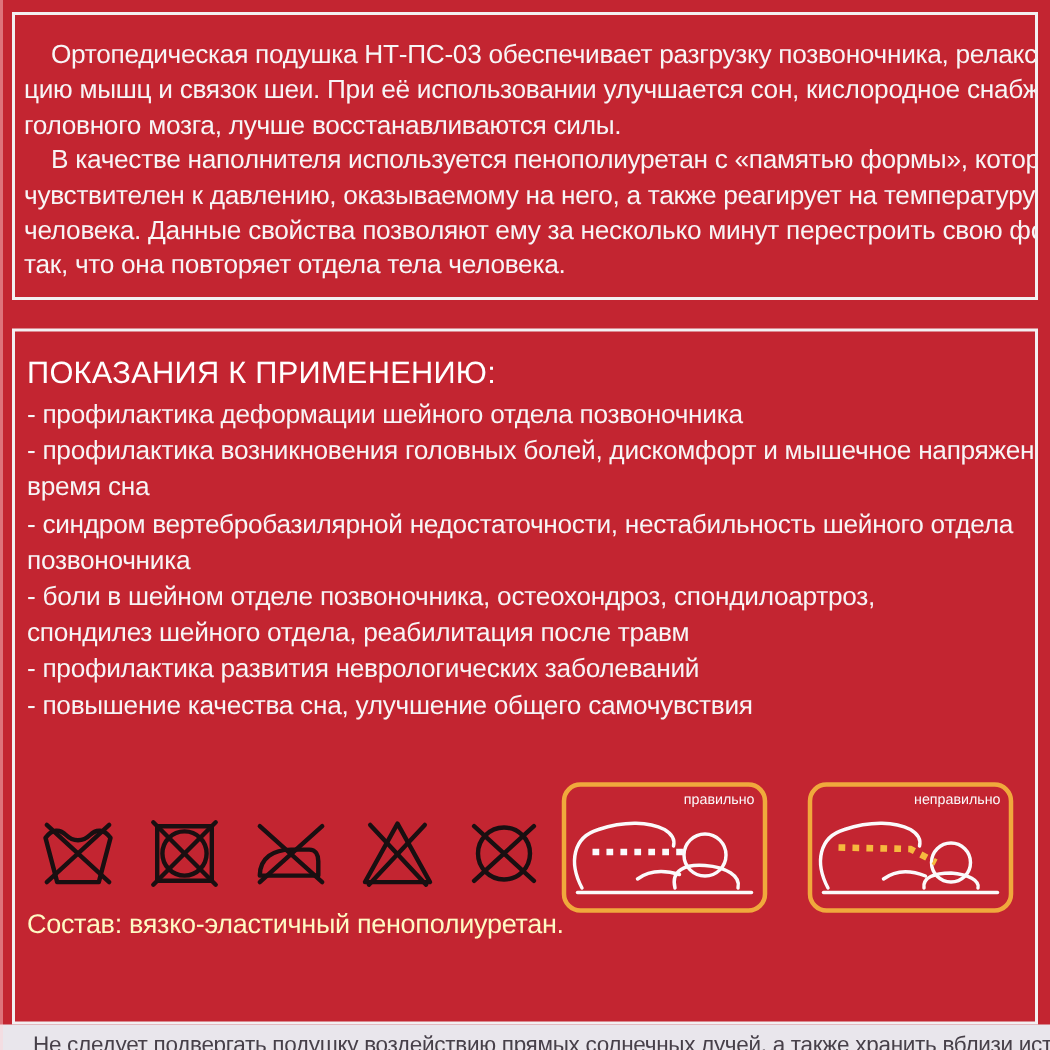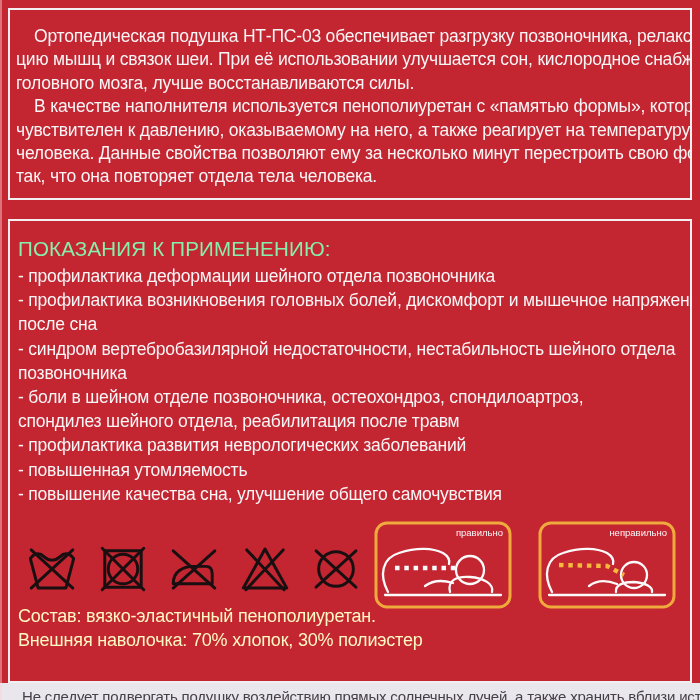--- a/index.html
+++ b/index.html
@@ -10,21 +10,21 @@
     -webkit-font-smoothing:antialiased;
   }
   .edge-light{position:absolute;left:0;top:0;width:2px;height:700px;background:rgba(255,210,214,.45);z-index:5;}
   .box{position:absolute;left:8px;right:8px;border:2px solid #f3eff1;box-sizing:border-box;overflow:hidden;background:transparent;}
   .box1{top:8px;height:192px;}
   .box2{top:219px;height:464px;}
   .intro-text{padding:15px 10px 0 6px;color:#f7f5f6;font-size:17.5px;line-height:23.4px;letter-spacing:-0.2px;}
   .tline{white-space:nowrap;}
   .tline.indent{padding-left:18px;}
   .heading{
-    margin:0;padding:15px 0 0 8px;color:#86efac;font-weight:400;
+    margin:0;padding:15px 0 0 8px;color:#ffffff;font-weight:400;
     font-size:20.5px;letter-spacing:0.2px;line-height:26px;
   }
   .ind-list{padding:2px 8px 0 8px;color:#f7f5f6;font-size:17.5px;line-height:24.2px;letter-spacing:-0.2px;}
   .care-row{position:absolute;left:16px;top:320px;display:flex;gap:19px;}
   .care-icon{width:52px;height:56px;}
   .care-icon path,.care-icon rect,.care-icon circle,.care-icon line{
     fill:none;stroke:#190f11;stroke-width:3.4;stroke-linecap:round;stroke-linejoin:round;
   }
   .diagram{position:absolute;top:299px;width:140px;height:90px;}
   .diagram.correct{left:363px;}
@@ -59,27 +59,26 @@
       <div class="tline">так, что она повторяет отдела тела человека.</div>
     </div>
 </section>
 
 <section class="box box2">
   <h2 class="heading">ПОКАЗАНИЯ К ПРИМЕНЕНИЮ:</h2>
 
   <div class="ind-list">
       <div class="tline">- профилактика деформации шейного отдела позвоночника</div>
       <div class="tline">- профилактика возникновения головных болей, дискомфорт и мышечное напряжение во</div>
-      <div class="tline">после сна</div>
+      <div class="tline">время сна</div>
       <div class="tline">- синдром вертебробазилярной недостаточности, нестабильность шейного отдела</div>
       <div class="tline">позвоночника</div>
       <div class="tline">- боли в шейном отделе позвоночника, остеохондроз, спондилоартроз,</div>
       <div class="tline">спондилез шейного отдела, реабилитация после травм</div>
       <div class="tline">- профилактика развития неврологических заболеваний</div>
-      <div class="tline">- повышенная утомляемость</div>
       <div class="tline">- повышение качества сна, улучшение общего самочувствия</div>
     </div>
 
   <div class="care-row">
     <svg class="care-icon" viewBox="0 0 60 60">
       <path d="M5 18 C10 11 16 11 21 16 C26 21 34 21 39 16 C44 11 50 11 55 18 L46 52 L14 52 Z"></path>
       <line x1="6" y1="8" x2="54" y2="52"></line>
       <line x1="54" y1="8" x2="6" y2="52"></line>
     </svg>
     <svg class="care-icon" viewBox="0 0 60 60">
@@ -122,19 +121,18 @@
     <path class="white-line" d="M15 72 C6 55 9 38 26 33 C44 27 60 28 70 33 C75 36 77 40 76 44"></path>
     <path class="white-line" d="M52 66 C60 60 70 60 80 64"></path>
     <circle class="white-line" cx="97" cy="55" r="13"></circle>
     <path class="white-line" d="M79 72 C78 65 86 62 97 62 C109 63 116 67 115 72"></path>
     <polyline class="dots-yellow" points="22,45 70,46 87,55"></polyline>
     <text x="130" y="16" text-anchor="end">неправильно</text>
   </svg>
 
   <div class="composition">
       <div class="tline">Состав: вязко-эластичный пенополиуретан.</div>
-      <div class="tline">Внешняя наволочка: 70% хлопок, 30% полиэстер</div>
     </div>
 </section>
 
 <div class="footer-strip">
   <div class="footer-text">Не следует подвергать подушку воздействию прямых солнечных лучей, а также хранить вблизи источников</div>
 </div>
 
 </body></html>

